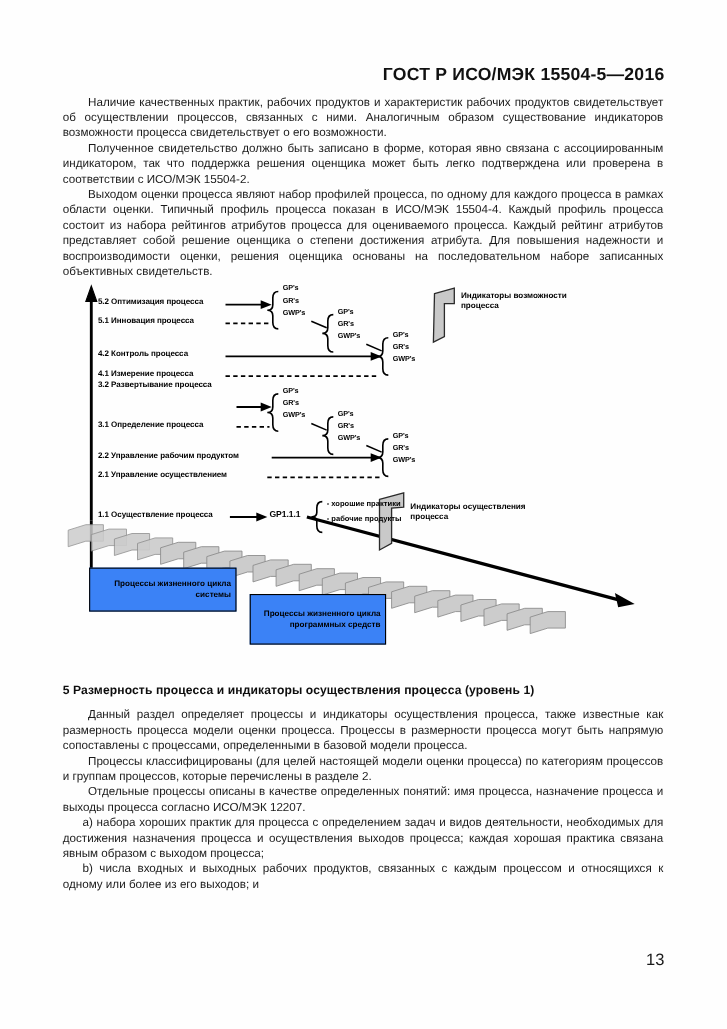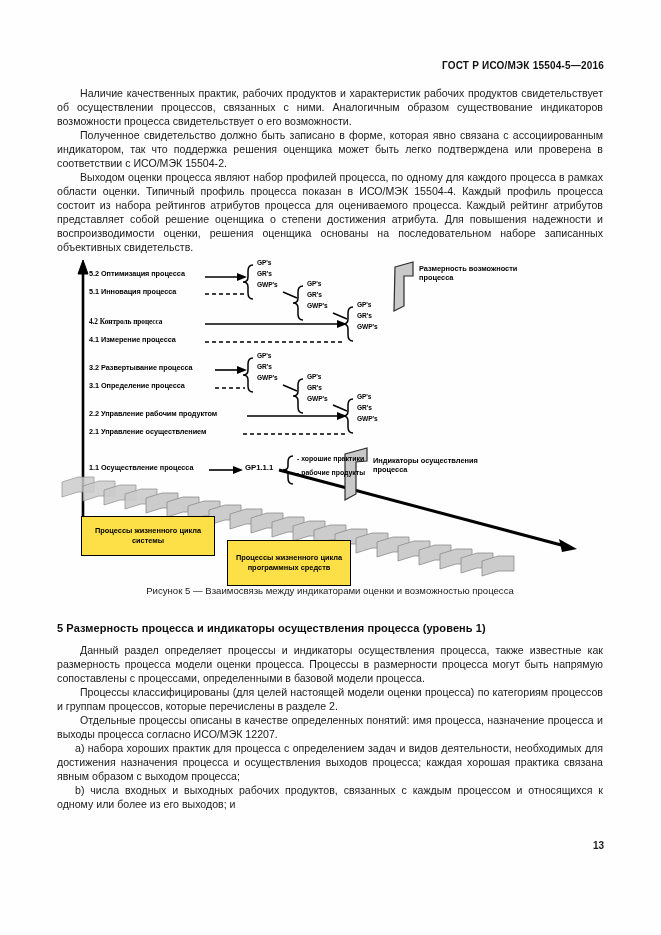--- a/index.html
+++ b/index.html
@@ -21,21 +21,21 @@
     width: 661px;
     height: 935px;
     background: #fefefe;
   }
 
   
   .header {
     position: absolute;
     top: 60px;
     right: 57px;
-    font-size: 10px;
+    font-size: 16px;
     font-weight: bold;
     letter-spacing: 0.2px;
     color: #111;
   }
 
   
   .content {
     position: absolute;
     left: 57px;
     top: 86px;
@@ -112,41 +112,40 @@
   }
   .dg-bullet {
     font-size: 6.9px;
     font-weight: bold;
     line-height: 1.35;
     white-space: nowrap;
   }
   .boxlabel {
     position: absolute;
     border: 1.6px solid #000;
-    background: #fde047;
+    background: #3b82f6;
     font-size: 7.4px;
     font-weight: bold;
-    text-align: center;
+    text-align: right;
     line-height: 1.35;
     display: flex;
     align-items: center;
     justify-content: center;
     padding: 3px 4px;
     box-sizing: border-box;
     color: #000;
   }
 
   
   .pageno {
     position: absolute;
     right: 57px;
-    bottom: 84px;
-    font-size: 10px;
+    bottom: 54px;
+    font-size: 15px;
     color: #1a1a1a;
-    font-weight: bold;
   }
 
   svg { display: block; }
 </style>
 </head>
 <body>
 
 <div class="page">
 
   <div class="header">ГОСТ Р ИСО/МЭК 15504-5—2016</div>
@@ -249,23 +248,23 @@
           <path d="M338,9 l18,-5 l0,14 l-9,0 l0,30 l-10,5 z"></path>
         </g>
 
         <g fill="#c9c9c9" stroke="#2b2b2b" stroke-width="1.2">
           <path d="M288,196 l22,-6 l0,13 l-11,1 l0,32 l-11,6 z"></path>
         </g>
       </svg>
 
       <div class="dg dg-row" style="left:32px; top:12px;text-align:center;"><span>5.2</span> <span>Оптимизация процесса</span></div>
       <div class="dg dg-row" style="left:32px; top:30px;"><span>5.1</span> <span>Инновация процесса</span></div>
-      <div class="dg dg-row" style="left:32px; top:60px;font-family:Liberation Serif, serif;"><span>4.2</span> <span>Контроль процесса</span></div>
+      <div class="dg dg-row" style="left:32px; top:60px;"><span>4.2</span> <span>Контроль процесса</span></div>
       <div class="dg dg-row" style="left:32px; top:78px;"><span>4.1</span> <span>Измерение процесса</span></div>
-      <div class="dg dg-row" style="left:32px; top:106px;"><span>3.2</span> <span>Развертывание процесса</span></div>
+      <div class="dg dg-row" style="left:32px; top:88px;"><span>3.2</span> <span>Развертывание процесса</span></div>
       <div class="dg dg-row" style="left:32px; top:124px;"><span>3.1</span> <span>Определение процесса</span></div>
       <div class="dg dg-row" style="left:32px; top:152px;"><span>2.2</span> <span>Управление рабочим продуктом</span></div>
       <div class="dg dg-row" style="left:32px; top:170px;"><span>2.1</span> <span>Управление осуществлением</span></div>
       <div class="dg dg-row" style="left:32px; top:206px;"><span>1.1</span> <span>Осуществление процесса</span></div>
 
       <div class="dg dg-gp" style="left:200px; top:2px;">GP's</div>
       <div class="dg dg-gp" style="left:200px; top:13px;">GR's</div>
       <div class="dg dg-gp" style="left:200px; top:24px;">GWP's</div>
 
       <div class="dg dg-gp" style="left:250px; top:23px;">GP's</div>
@@ -285,28 +284,27 @@
       <div class="dg dg-gp" style="left:250px; top:138px;">GWP's</div>
 
       <div class="dg dg-gp" style="left:300px; top:136px;">GP's</div>
       <div class="dg dg-gp" style="left:300px; top:147px;">GR's</div>
       <div class="dg dg-gp" style="left:300px; top:158px;">GWP's</div>
 
       <div class="dg dg-row" style="left:188px; top:206px; font-size:7.8px;">GP1.1.1</div>
       <div class="dg dg-bullet" style="left:240px; top:196px;">- хорошие практики</div>
       <div class="dg dg-bullet" style="left:240px; top:210px;">- рабочие продукты</div>
 
-      <div class="dg dg-note" style="left:362px; top:6px;">Размерность возможности процесса</div>
+      <div class="dg dg-note" style="left:362px; top:6px;">Индикаторы возможности процесса</div>
       <div class="dg dg-note" style="left:316px; top:198px; width:132px;">Индикаторы осуществления процесса</div>
 
       <div class="boxlabel" style="left:24px; top:258px; width:134px; height:40px;">Процессы жизненного цикла системы</div>
       <div class="boxlabel" style="left:170px; top:282px; width:124px; height:46px;">Процессы жизненного цикла программных средств</div>
     </div>
 
-    <div class="fig-caption">Рисунок 5 — Взаимосвязь между индикаторами оценки и возможностью процесса</div>
   </div>
 
   <div class="content" style="top:622px;">
     <p class="sec-head">5 Размерность процесса и индикаторы осуществления процесса (уровень 1)</p>
     <p class="para" style="margin-top:9px;">Данный раздел определяет процессы и индикаторы осуществления процесса, также известные как размерность процесса модели оценки процесса. Процессы в размерности процесса могут быть напрямую сопоставлены с процессами, определенными в базовой модели процесса.</p>
     <p class="para">Процессы классифицированы (для целей настоящей модели оценки процесса) по категориям процессов и группам процессов, которые перечислены в разделе 2.</p>
     <p class="para">Отдельные процессы описаны в качестве определенных понятий: имя процесса, назначение процесса и выходы процесса согласно ИСО/МЭК 12207.</p>
     <p class="para listitem">a) набора хороших практик для процесса с определением задач и видов деятельности, необходимых для достижения назначения процесса и осуществления выходов процесса; каждая хорошая практика связана явным образом с выходом процесса;</p>
     <p class="para listitem">b) числа входных и выходных рабочих продуктов, связанных с каждым процессом и относящихся к одному или более из его выходов; и</p>
   </div>

